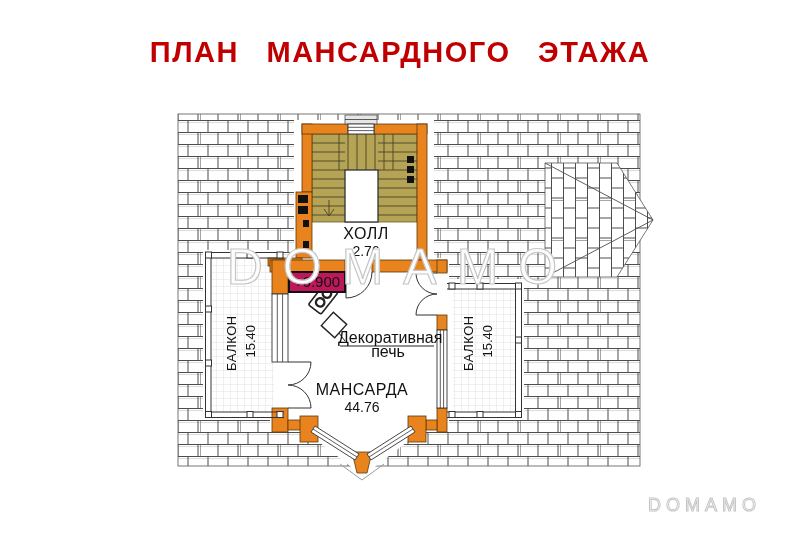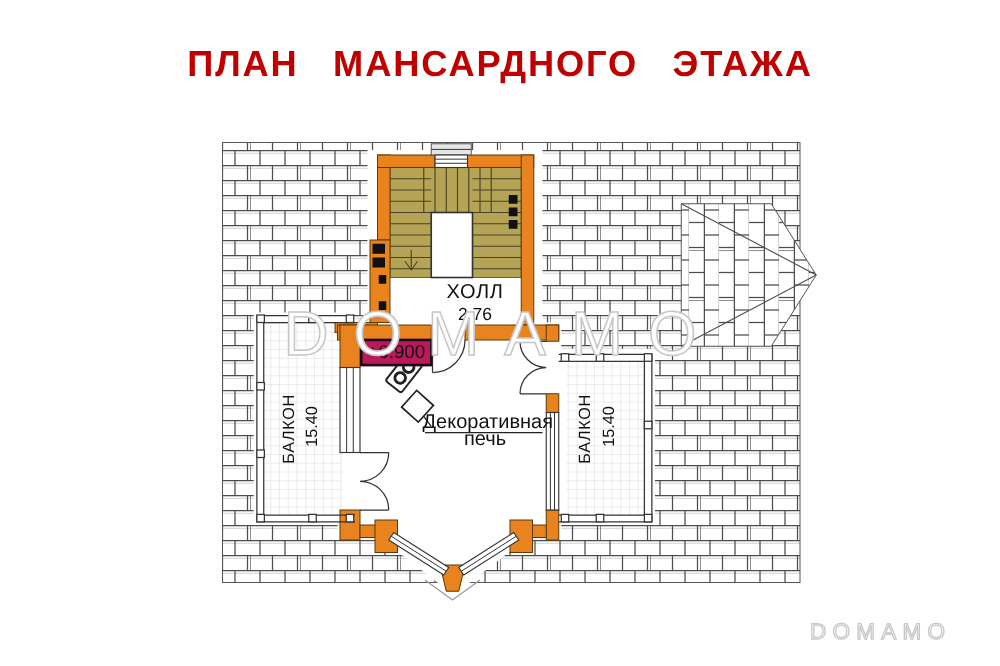--- a/index.html
+++ b/index.html
@@ -8,21 +8,21 @@
   html,body{margin:0;padding:0;background:#fff;}
   #canvas{position:relative;width:800px;height:533px;background:#fff;overflow:hidden;
           font-family:"Liberation Sans",sans-serif;border-radius:23px;}
   #plan-svg{position:absolute;left:0;top:0;}
   .page-title{position:absolute;left:0;top:36px;width:100%;text-align:center;
     font-size:29px;font-weight:bold;letter-spacing:1.5px;word-spacing:18px;
     color:var(--title);}
   .plan-label{position:absolute;color:#111;text-align:center;line-height:1.2;}
   .room-name{font-size:16px;letter-spacing:0.5px;}
   .room-area{font-size:14px;}
-  .lbl-hall{left:330px;top:224px;width:100px;}
+  .lbl-hall{left:316px;top:224px;width:100px;}
   .lbl-mansarda{left:307px;top:380px;width:110px;}
   .lbl-balcony{width:76px;transform:rotate(-90deg);}
   .lbl-balcony .room-name{font-size:13px;display:inline-block;margin-right:4px;vertical-align:middle;}
   .lbl-balcony .room-area{font-size:13px;display:inline-block;vertical-align:middle;}
   .lbl-balcony-left{left:202px;top:322px;}
   .lbl-balcony-right{left:439px;top:322px;}
   .elev-box{position:absolute;left:288px;top:271px;width:54px;height:18px;
     border:2px solid #111;background:#be185d;font-size:15px;line-height:18px;
     text-align:center;color:#111;}
   .stove-label{left:338px;top:331px;width:100px;font-size:16px;line-height:14px;}
@@ -191,20 +191,24 @@
     </g>
   </svg>
 
   <div class="page-title">ПЛАН МАНСАРДНОГО ЭТАЖА</div>
 
   <div class="plan-label lbl-hall">
     <div class="room-name">ХОЛЛ</div>
     <div class="room-area">2.76</div>
   </div>
 
+  <div class="plan-label lbl-mansarda">
+    <div class="room-name">МАНСАРДА</div>
+    <div class="room-area">44.76</div>
+  </div>
 
   <div class="plan-label lbl-balcony lbl-balcony-left">
     <div class="room-name">БАЛКОН</div>
     <div class="room-area">15.40</div>
   </div>
 
   <div class="plan-label lbl-balcony lbl-balcony-right">
     <div class="room-name">БАЛКОН</div>
     <div class="room-area">15.40</div>
   </div>

